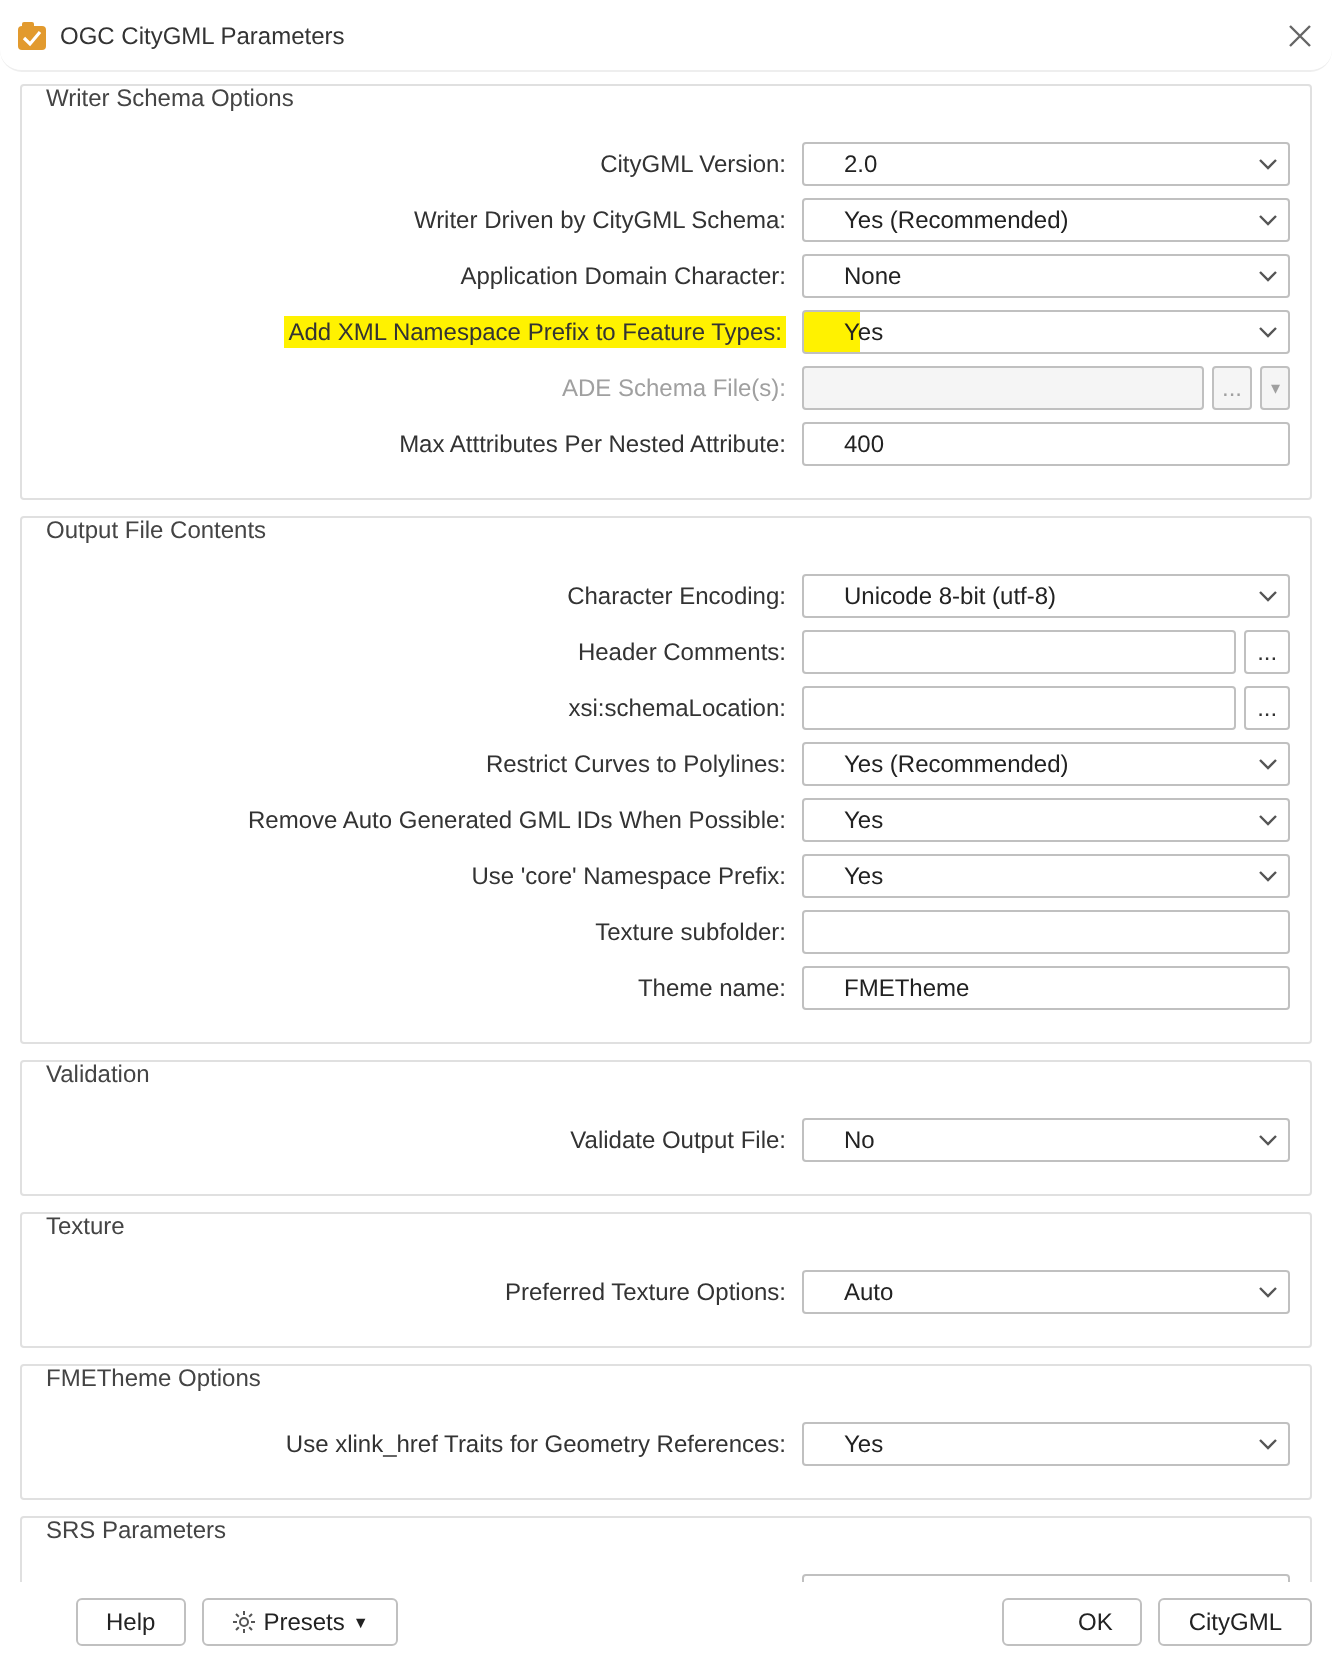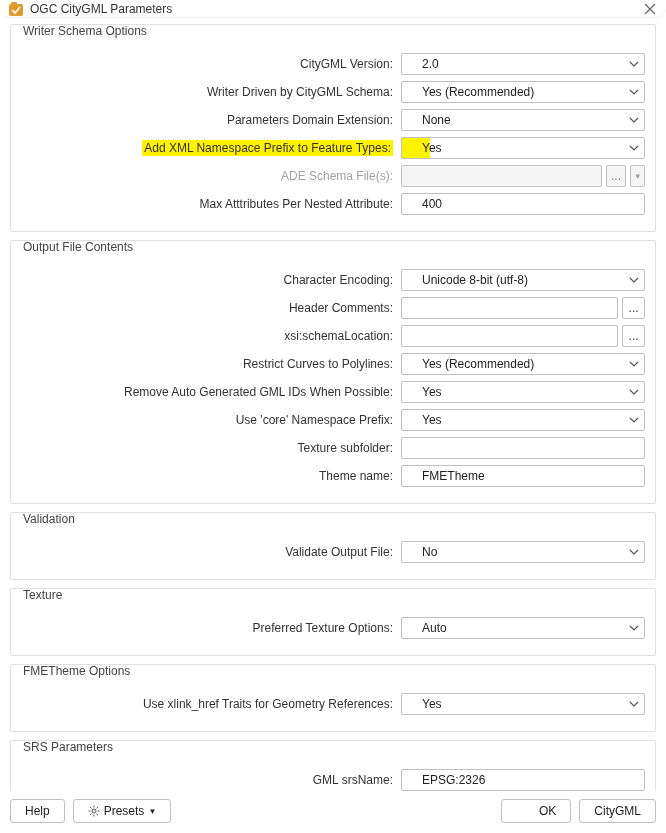--- a/index.html
+++ b/index.html
@@ -1,40 +1,40 @@
 <!DOCTYPE html>
 <html><head>
 <meta charset="utf-8">
 <style>
   * { box-sizing: border-box; }
   html, body { margin:0; padding:0; }
   body { font-family: "Segoe UI", Tahoma, sans-serif; font-size:12px; color:#222; background:#fff; width:666px; height:833px; overflow:hidden; }
   .window { width:666px; height:833px; display:flex; flex-direction:column; }
-  .titlebar { height:18px; display:flex; align-items:center; padding:0 10px 0 8px; border-bottom:1px solid #eee;border-radius:11px; }
+  .titlebar { height:36px; display:flex; align-items:center; padding:0 10px 0 8px; border-bottom:1px solid #eee;border-radius:11px; }
   .title-icon { width:16px; height:16px; margin-right:6px; }
   .title-text { flex:1; color:#333; font-size:12px; }
   .title-close { width:12px; height:12px; color:#666; cursor:pointer; }
   .body { flex:1; padding:6px 10px 0 10px; overflow:hidden; }
   .group { border:1px solid #e0e0e0; border-radius:2px; padding:22px 10px 10px 10px; margin-bottom:8px; position:relative; }
   .group-title { position:absolute; top:-1px; left:8px; background:#fff; padding:0 4px; color:#444; transform:translateY(-50%); font-size:12px; top:8px; left:8px; background:transparent; }
   .group { padding-top:28px; }
   .group-title { top:6px; }
   .row { display:flex; align-items:center; margin-bottom:6px; min-height:22px; }
   .row-label { width:380px; text-align:right; padding-right:8px; color:#333; white-space:nowrap; }
   .row-label.disabled { color:#a0a0a0; }
   .highlight { background:#fff200; padding:1px 2px; }
   .field { flex:1; display:flex; align-items:center; gap:4px; }
   .select, .input { width:100%; height:22px; border:1px solid #c0c0c0; border-radius:2px; background:#fff; padding:0 20px; font-size:12px; font-family:inherit; color:#222; position:relative; }
   .select { padding-right:22px; appearance:none; background-image:none; }
   .select-wrap { position:relative; flex:1; }
   .chev { position:absolute; right:6px; top:50%; transform:translateY(-50%); pointer-events:none; color:#555; }
   .input:disabled, .select:disabled { background:#f5f5f5; color:#a0a0a0; }
   .btn-sq { width:26px; height:22px; border:1px solid #c0c0c0; border-radius:2px; background:#fff; display:flex; align-items:center; justify-content:center; color:#333; cursor:pointer; }
   .btn-sq.disabled { color:#a0a0a0; background:#f5f5f5; }
-  .footer { border-top:0; padding:8px 10px 10px 10px; display:flex; align-items:center; }
+  .footer { border-top:0; padding:8px 10px 10px 10px; display:flex; align-items:center;margin-left:28px; }
   .btn { height:24px; padding:0 14px; border:1px solid #c0c0c0; border-radius:3px; background:#fff; font-size:12px; cursor:pointer; display:flex; align-items:center; gap:4px; color:#222; }
   .tri { font-size:10px; }
   .ok-width { min-width:70px; justify-content:flex-end; }
   svg { display:block; }
 </style>
 </head>
 <body>
 
 <div class="window">
 
@@ -81,21 +81,21 @@
             <span class="chev">
                 <svg width="10" height="10" viewBox="0 0 10 10">
                   <path d="M1 3 L5 7 L9 3" stroke="#555" fill="none" stroke-width="1.2"></path>
                 </svg>
               </span>
           </div>
         </div>
       </div>
 
       <div class="row">
-        <div class="row-label">Parameters Domain Extension:</div>
+        <div class="row-label">Application Domain Character:</div>
         <div class="field">
           <div class="select-wrap">
             <input class="select" readonly="" value="None" style="">
             <span class="chev">
                 <svg width="10" height="10" viewBox="0 0 10 10">
                   <path d="M1 3 L5 7 L9 3" stroke="#555" fill="none" stroke-width="1.2"></path>
                 </svg>
               </span>
           </div>
         </div>

